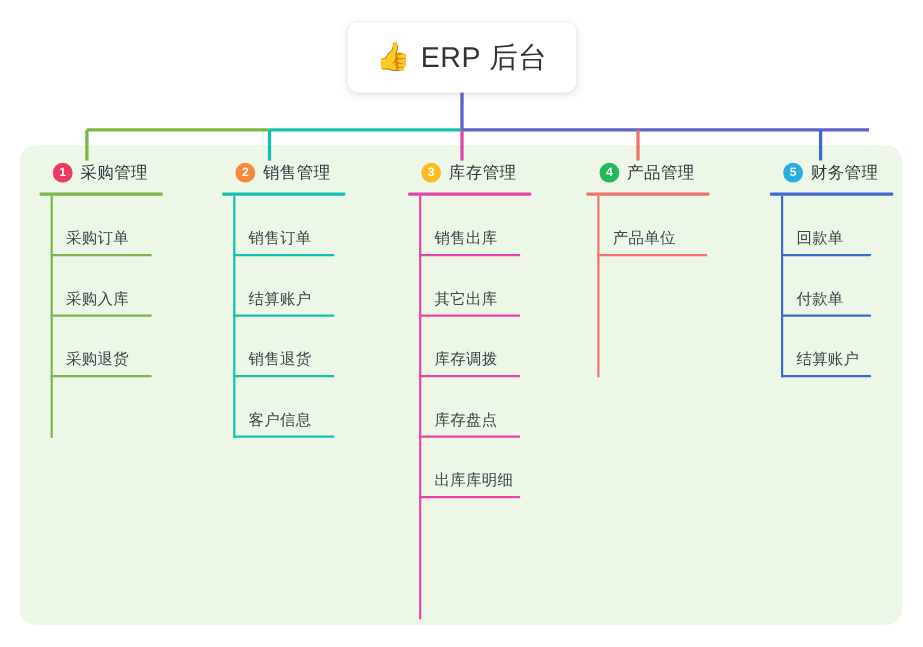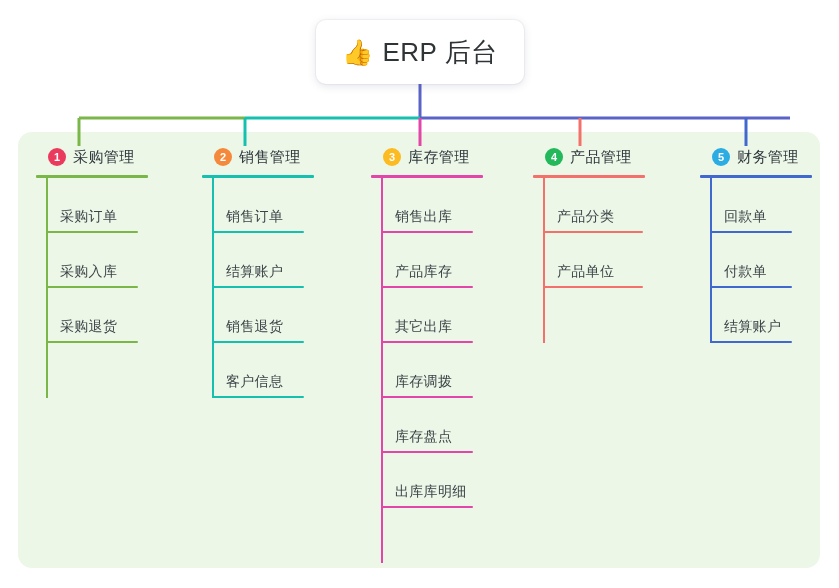--- a/index.html
+++ b/index.html
@@ -220,24 +220,20 @@
           <span class="head-label">库存管理</span>
         </div>
         <div class="head-rule" style="background: rgb(226, 70, 168); width: 112px;"></div>
         <div class="leaves" style="height: 385px;">
           <div class="spine" style="background: rgb(226, 70, 168); height: 385px; left: 10px;"></div>
           <div class="leaf">
             <span class="leaf-label">销售出库</span>
             <div class="leaf-rule" style="background: rgb(226, 70, 168); width: 92px; left: 10px;"></div>
           </div>
           <div class="leaf">
-            <span class="leaf-label">产品库存</span>
-            <div class="leaf-rule" style="background: rgb(226, 70, 168); width: 92px; left: 10px;"></div>
-          </div>
-          <div class="leaf">
             <span class="leaf-label">其它出库</span>
             <div class="leaf-rule" style="background: rgb(226, 70, 168); width: 92px; left: 10px;"></div>
           </div>
           <div class="leaf">
             <span class="leaf-label">库存调拨</span>
             <div class="leaf-rule" style="background: rgb(226, 70, 168); width: 92px; left: 10px;"></div>
           </div>
           <div class="leaf">
             <span class="leaf-label">库存盘点</span>
             <div class="leaf-rule" style="background: rgb(226, 70, 168); width: 92px; left: 10px;"></div>
@@ -250,24 +246,20 @@
       </div>
       <div class="column" style="left: 533px;">
         <div class="col-head">
           <span class="badge" style="background: rgb(34, 184, 91);">4</span>
           <span class="head-label">产品管理</span>
         </div>
         <div class="head-rule" style="background: rgb(244, 112, 106); width: 112px;"></div>
         <div class="leaves" style="height: 165px;">
           <div class="spine" style="background: rgb(244, 112, 106); height: 165px; left: 10px;"></div>
           <div class="leaf">
-            <span class="leaf-label">产品分类</span>
-            <div class="leaf-rule" style="background: rgb(244, 112, 106); width: 100px; left: 10px;"></div>
-          </div>
-          <div class="leaf">
             <span class="leaf-label">产品单位</span>
             <div class="leaf-rule" style="background: rgb(244, 112, 106); width: 100px; left: 10px;"></div>
           </div>
         </div>
       </div>
       <div class="column" style="left: 700px;">
         <div class="col-head">
           <span class="badge" style="background: rgb(43, 172, 227);">5</span>
           <span class="head-label">财务管理</span>
         </div>

